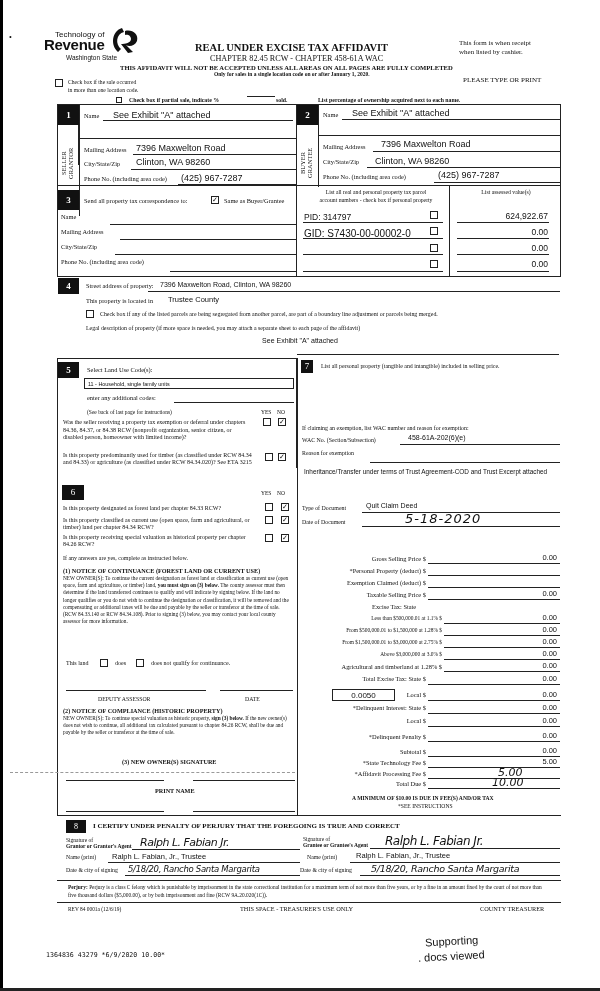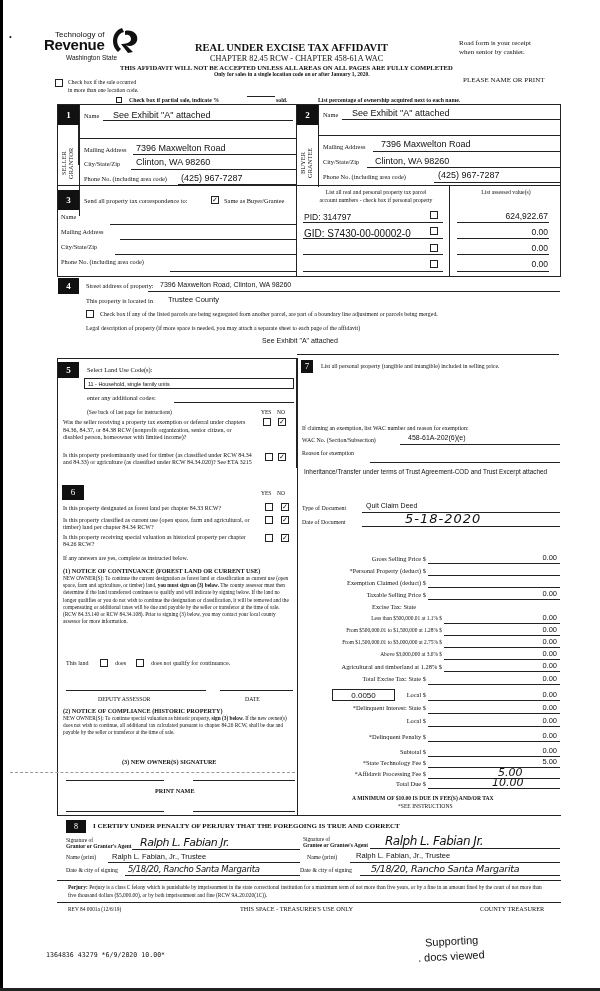--- a/index.html
+++ b/index.html
@@ -36,23 +36,23 @@
     <path d="M17 6 C24 4 31 9 29 16 C27 21 21 22 18 20 L25 27 L20 28 L13 19 C17 19 23 18 23 14 C23 10 19 9 17 10 Z" fill="#111"></path>
   </svg>
   <div class="lbl sans" style="left:66px;top:54px;font-size:6.5px;">Washington State</div>
 </div>
 <div class="lbl" style="left:9px;top:33px;font-size:8px;">•</div>
 
 <div class="lbl b" style="left:195px;top:42px;font-size:10.5px;">REAL UNDER EXCISE TAX AFFIDAVIT</div>
 <div class="lbl" style="left:210px;top:54px;font-size:8.2px;">CHAPTER 82.45 RCW - CHAPTER 458-61A WAC</div>
 <div class="lbl b" style="left:120px;top:64px;font-size:6.6px;">THIS AFFIDAVIT WILL NOT BE ACCEPTED UNLESS ALL AREAS ON ALL PAGES ARE FULLY COMPLETED</div>
 <div class="lbl b" style="left:214px;top:71px;font-size:5.5px;">Only for sales in a single location code on or after January 1, 2020.</div>
-<div class="lbl" style="left:459px;top:39px;font-size:7px;">Road form is your receipt</div>
-<div class="lbl" style="left:459px;top:48px;font-size:7px;">when senior by cashier.</div>
-<div class="lbl" style="left:463px;top:76px;font-size:7px;">PLEASE NAME OR PRINT</div>
+<div class="lbl" style="left:459px;top:39px;font-size:7px;">This form is when receipt</div>
+<div class="lbl" style="left:459px;top:48px;font-size:7px;">when listed by cashier.</div>
+<div class="lbl" style="left:463px;top:76px;font-size:7px;">PLEASE TYPE OR PRINT</div>
 
 <div class="cb" style="left:55px;top:79px;"></div>
 <div class="lbl" style="left:68px;top:79px;font-size:5.6px;">Check box if the sale occurred</div>
 <div class="lbl" style="left:68px;top:87px;font-size:5.6px;">in more than one location code.</div>
 
 <div class="cb" style="left:116px;top:97px;width:6px;height:6px;"></div>
 <div class="lbl b" style="left:129px;top:97px;font-size:5.8px;">Check box if partial sale, indicate %</div>
 <div class="line" style="left:247px;top:96px;width:28px;"></div>
 <div class="lbl b" style="left:276px;top:97px;font-size:5.8px;">sold.</div>
 <div class="lbl b" style="left:318px;top:97px;font-size:5.8px;">List percentage of ownership acquired next to each name.</div>

